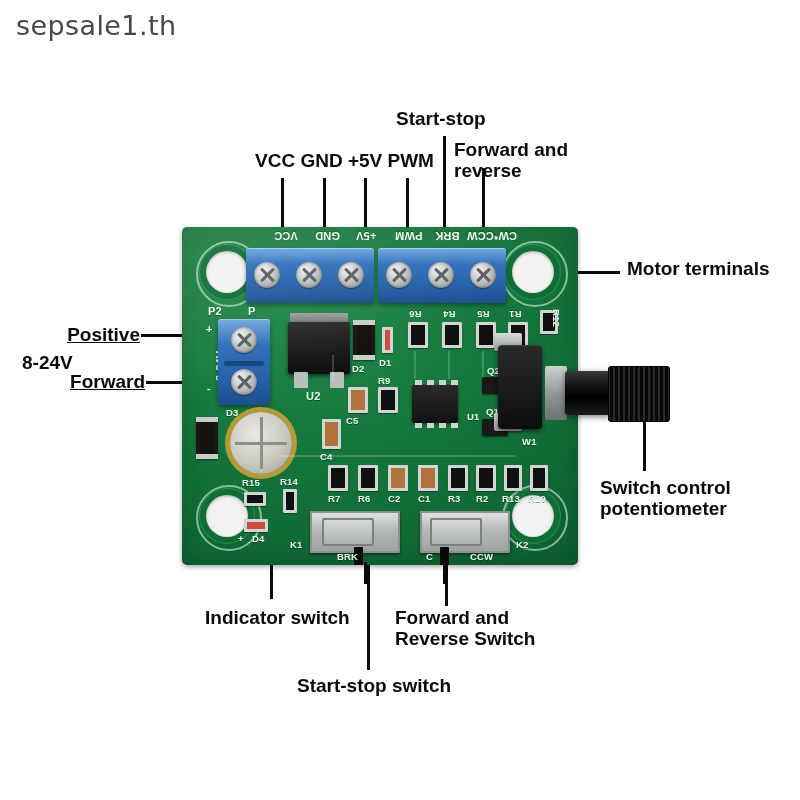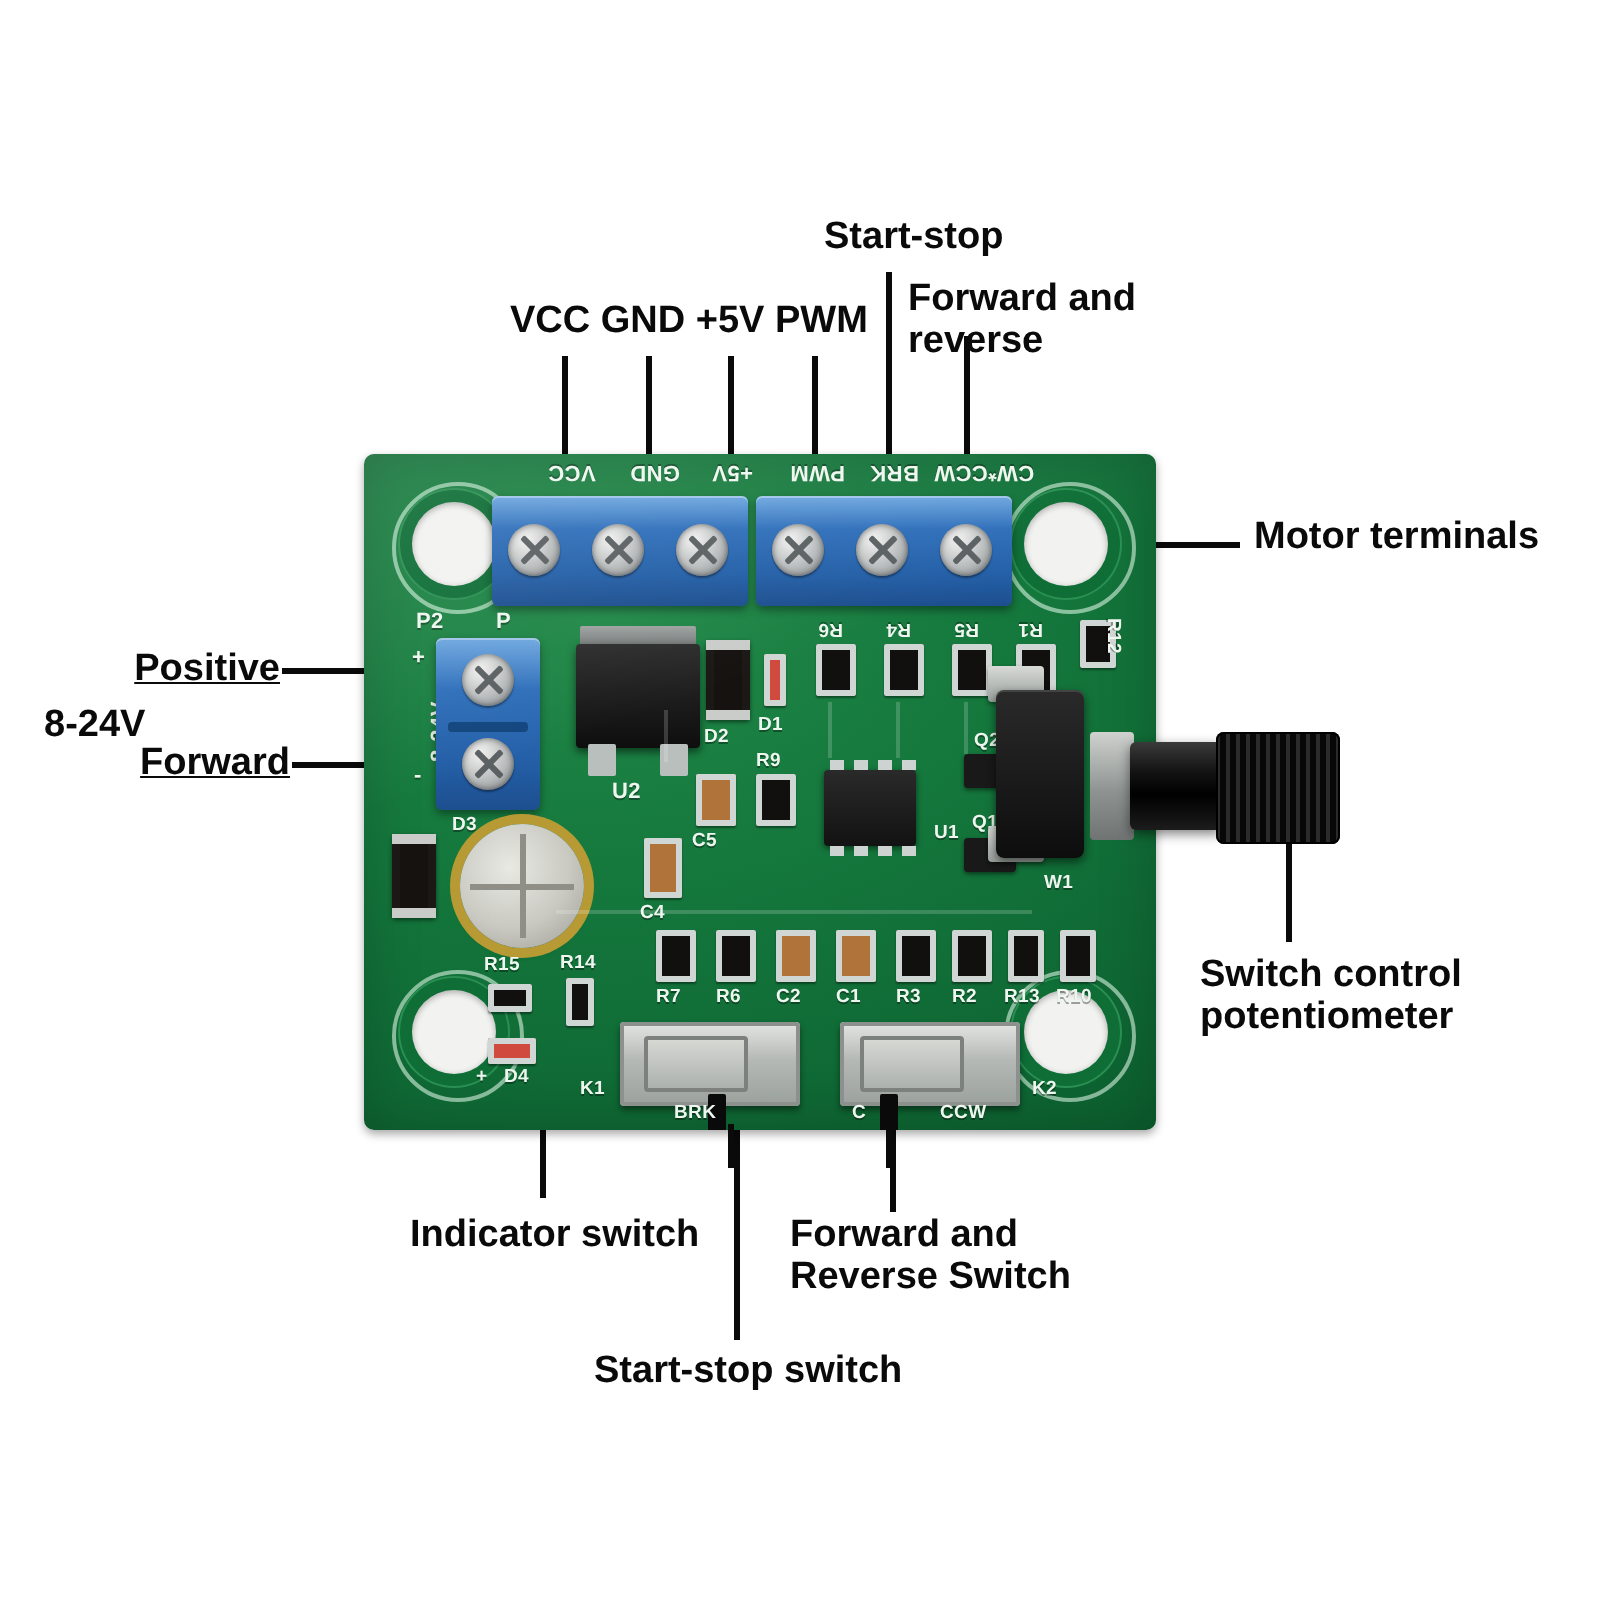--- a/index.html
+++ b/index.html
@@ -117,22 +117,23 @@
       background:linear-gradient(180deg,#d7dad7,#9aa09c);box-shadow:0 1px 2px rgba(0,0,0,.45);}
 
   
   .trace{position:absolute;background:rgba(255,255,255,.18);}
 </style>
 </head>
 <body>
 
 <div id="stage">
 
-
-  <div class="callout" style="left:396px;top:108px;margin-left:16px;">Start-stop</div>
+  <div class="watermark">sepsale1.th</div>
+
+  <div class="callout" style="left:396px;top:108px;">Start-stop</div>
   <div class="callout c2" style="left:454px;top:140px;">Forward and
 reverse</div>
   <div class="callout" style="left:255px;top:150px;">VCC GND +5V PWM</div>
 
   <div class="vline" style="left:281px;top:178px;height:50px;"></div>
   <div class="vline" style="left:323px;top:178px;height:50px;"></div>
   <div class="vline" style="left:364px;top:178px;height:50px;"></div>
   <div class="vline" style="left:406px;top:178px;height:50px;"></div>
   <div class="vline" style="left:443px;top:136px;height:92px;"></div>
   <div class="vline" style="left:482px;top:168px;height:60px;"></div>

